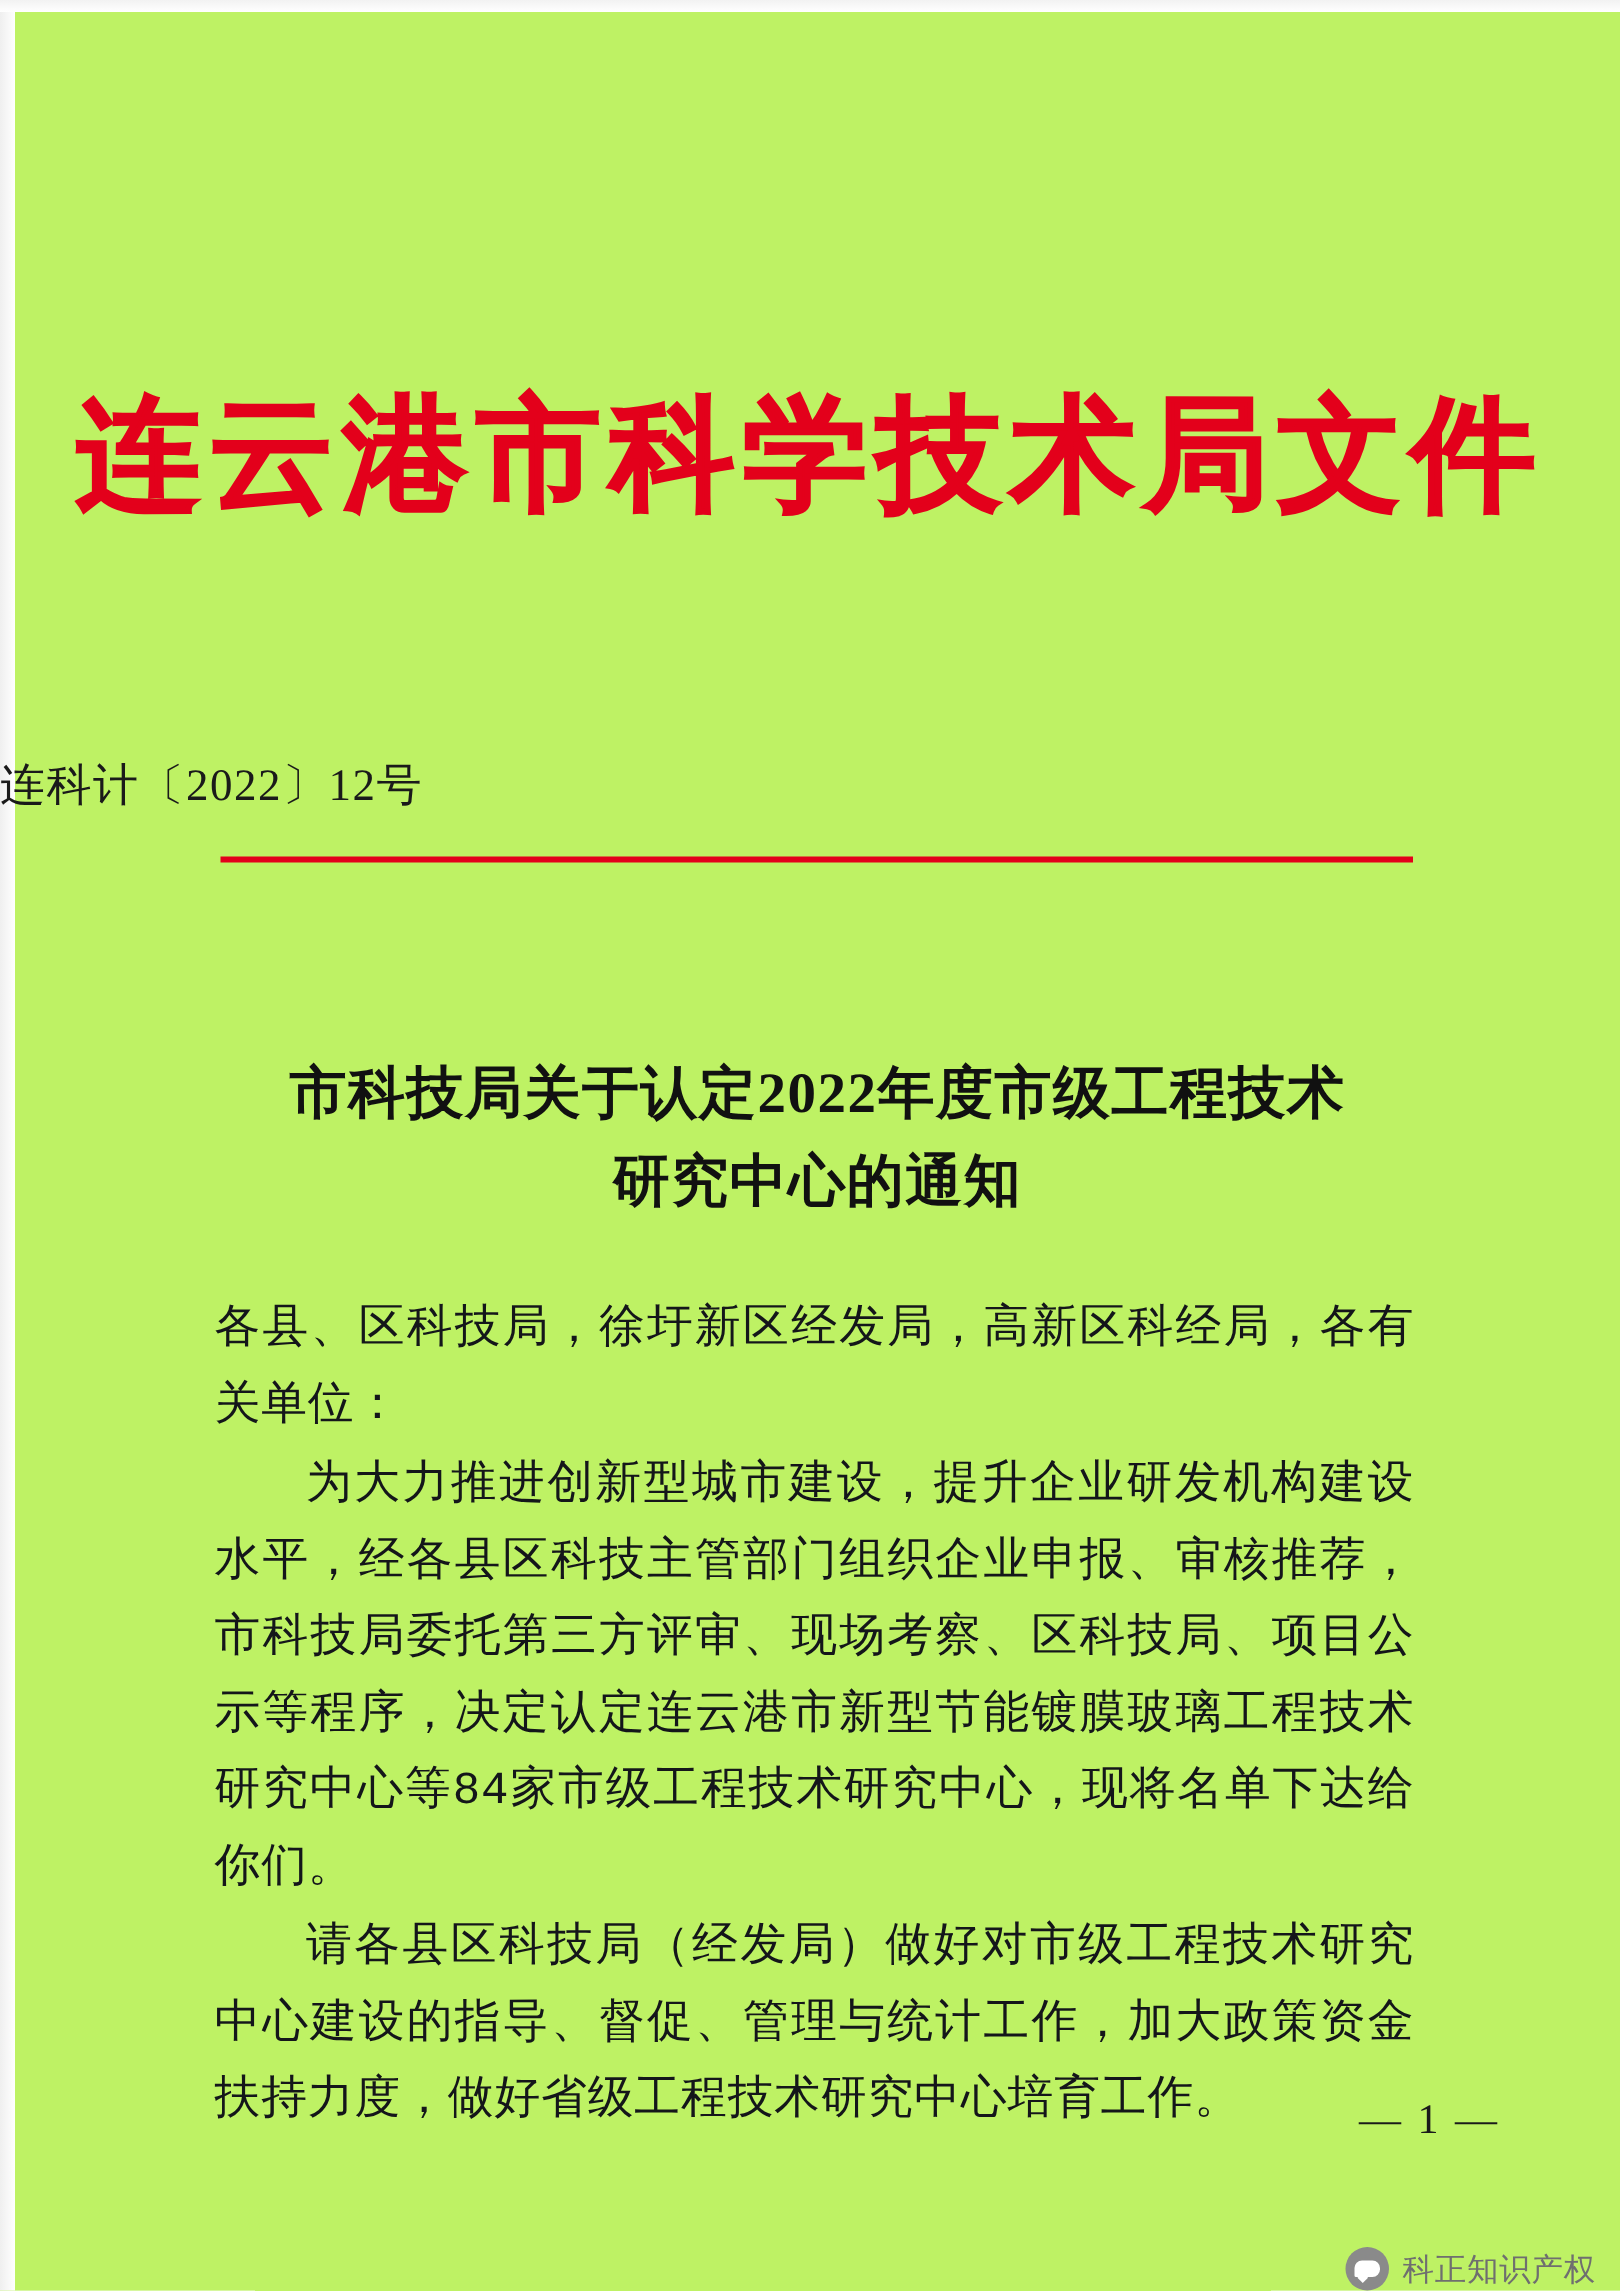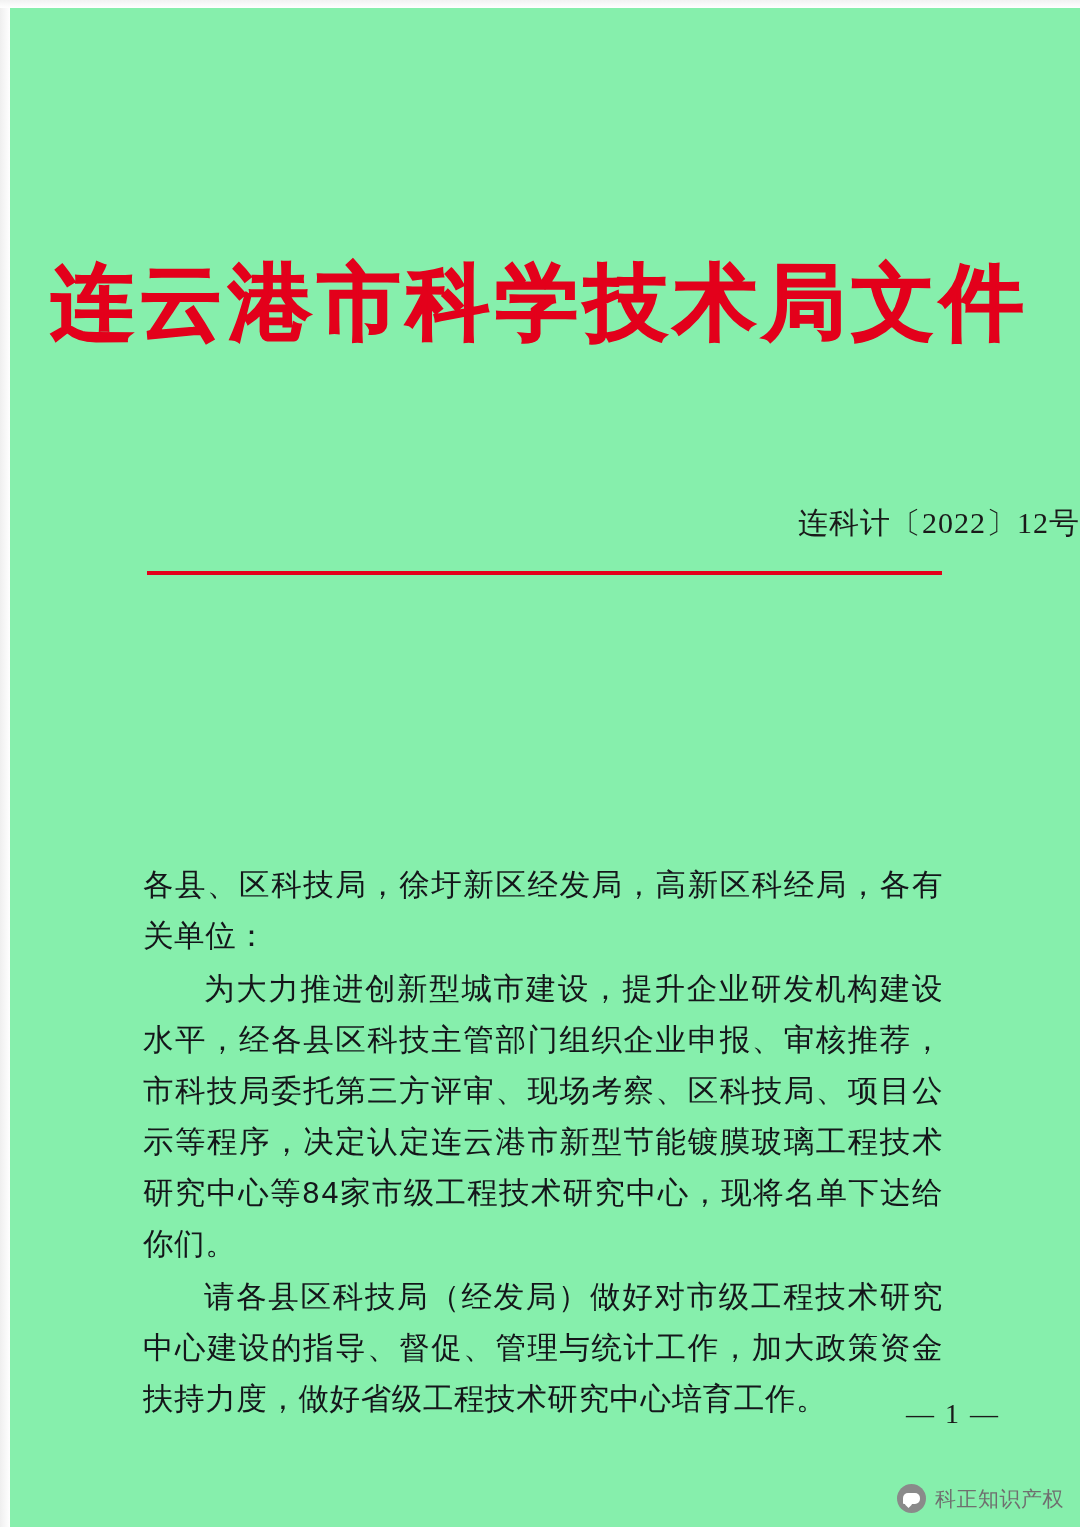--- a/index.html
+++ b/index.html
@@ -11,21 +11,21 @@
     width: 1080px;
     height: 1527px;
     position: relative;
     font-family: "Liberation Serif", "DejaVu Serif", serif;
     overflow: hidden;
   }
 
   .page {
     position: absolute;
     inset: 0;
-    background: #86efac;
+    background: #bef264;
   }
 
   
   .masthead {
     position: absolute;
     top: 258px;
     left: 0;
     width: 1080px;
     text-align: center;
     color: #e3001b;
@@ -37,21 +37,21 @@
     white-space: nowrap;
     -webkit-text-stroke: 1.5px #e3001b;
   }
 
   
   .doc-number {
     position: absolute;
     top: 503px;
     left: 0;
     width: 1080px;
-    text-align: right;
+    text-align: left;
     font-size: 30px;
     color: #1a1a1a;
     letter-spacing: 1px;
     font-family: "Liberation Serif", "DejaVu Serif", serif;
   }
 
   
   .red-rule {
     position: absolute;
     top: 571px;
@@ -105,21 +105,21 @@
     font-size: 28px;
     color: #1a1a1a;
     letter-spacing: 2px;
     font-family: "Liberation Serif", "DejaVu Serif", serif;
   }
 
   
   .watermark {
     position: absolute;
     right: 16px;
-    bottom: 14px;
+    bottom: 0;
     display: flex;
     align-items: center;
     gap: 9px;
     color: #6f6f6f;
     font-size: 21px;
     font-family: "Liberation Sans", sans-serif;
   }
   .wm-icon {
     width: 29px;
     height: 29px;
@@ -171,20 +171,24 @@
 
   <div class="scan-edge-left"></div>
   <div class="scan-edge-top"></div>
 
   <div class="masthead">连云港市科学技术局文件</div>
 
   <div class="doc-number">连科计〔2022〕12号</div>
 
   <div class="red-rule"></div>
 
+  <div class="doc-title">
+    <div>市科技局关于认定2022年度市级工程技术</div>
+    <div>研究中心的通知</div>
+  </div>
 
   <div class="body-block">
     <p>各县、区科技局，徐圩新区经发局，高新区科经局，各有关单位：</p>
     <p class="indent2">为大力推进创新型城市建设，提升企业研发机构建设水平，经各县区科技主管部门组织企业申报、审核推荐，市科技局委托第三方评审、现场考察、区科技局、项目公示等程序，决定认定连云港市新型节能镀膜玻璃工程技术研究中心等84家市级工程技术研究中心，现将名单下达给你们。</p>
     <p class="indent2">请各县区科技局（经发局）做好对市级工程技术研究中心建设的指导、督促、管理与统计工作，加大政策资金扶持力度，做好省级工程技术研究中心培育工作。</p>
   </div>
 
   <div class="page-number">— 1 —</div>
 
   <div class="watermark">

